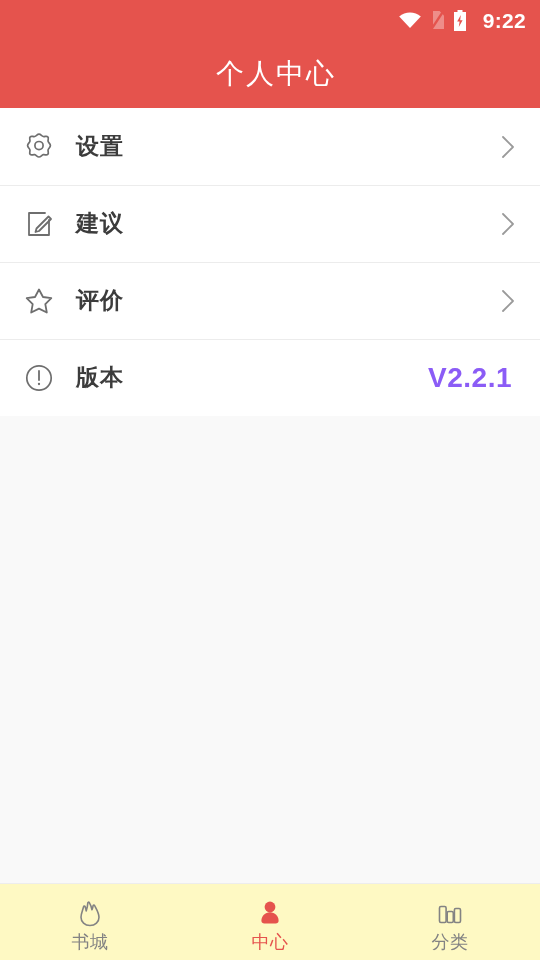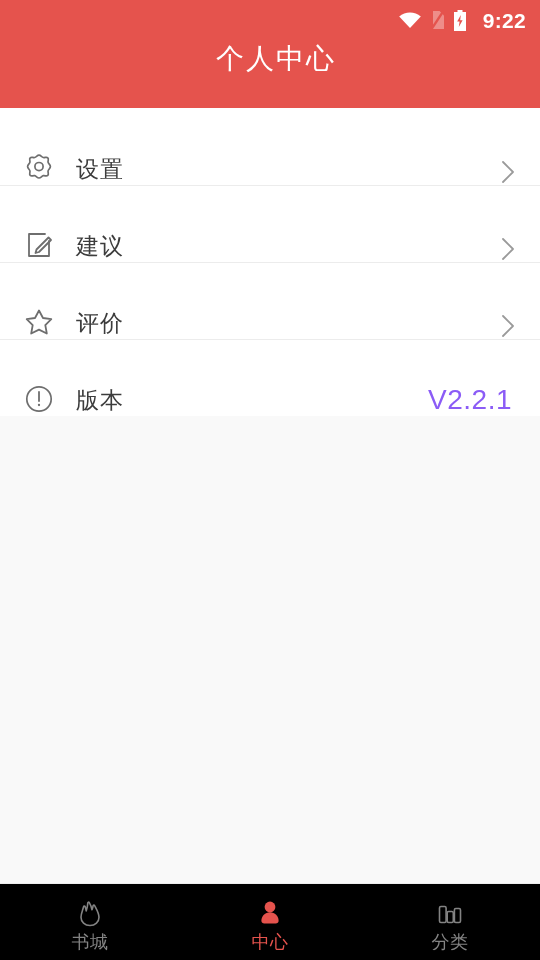--- a/index.html
+++ b/index.html
@@ -51,44 +51,45 @@
     color: #ffffff;
     font-size: 21px;
     font-weight: bold;
     letter-spacing: 0.3px;
     margin-left: 8px;
     line-height: 1;
   }
   .title-wrap {
     height: 68px;
     display: flex;
-    align-items: flex-start;
+    align-items: center;
     justify-content: center;
     padding-left: 12px;
   }
   .page-title {
     color: #ffffff;
     font-size: 28px;
     letter-spacing: 2px;
     font-weight: 400;
   }
 
   
   .list {
     background: #ffffff;
     flex: 0 0 auto;
   }
   .list-row {
     height: 77px;
     display: flex;
-    align-items: flex-end;
+    align-items: center;
     padding: 0 22px 0 22px;
     box-sizing: border-box;
     background: #ffffff;
     position: relative;
+    font-weight: bold;
   }
   .list-row + .list-row::before {
     content: "";
     position: absolute;
     left: 0;
     right: 0;
     top: 0;
     height: 1px;
     background: #ececec;
   }
@@ -125,21 +126,21 @@
   
   .content-space {
     flex: 1 1 auto;
     background: #f9f9f9;
   }
 
   
   .bottom-nav {
     flex: 0 0 76px;
     height: 76px;
-    background: #000000;
+    background: #fef9c3;
     border-top: 1px solid #ededed;
     display: flex;
     align-items: stretch;
     justify-content: flex-end;
   }
   .nav-item {
     flex: 1 1 25%;
     display: flex;
     flex-direction: column;
     align-items: center;

